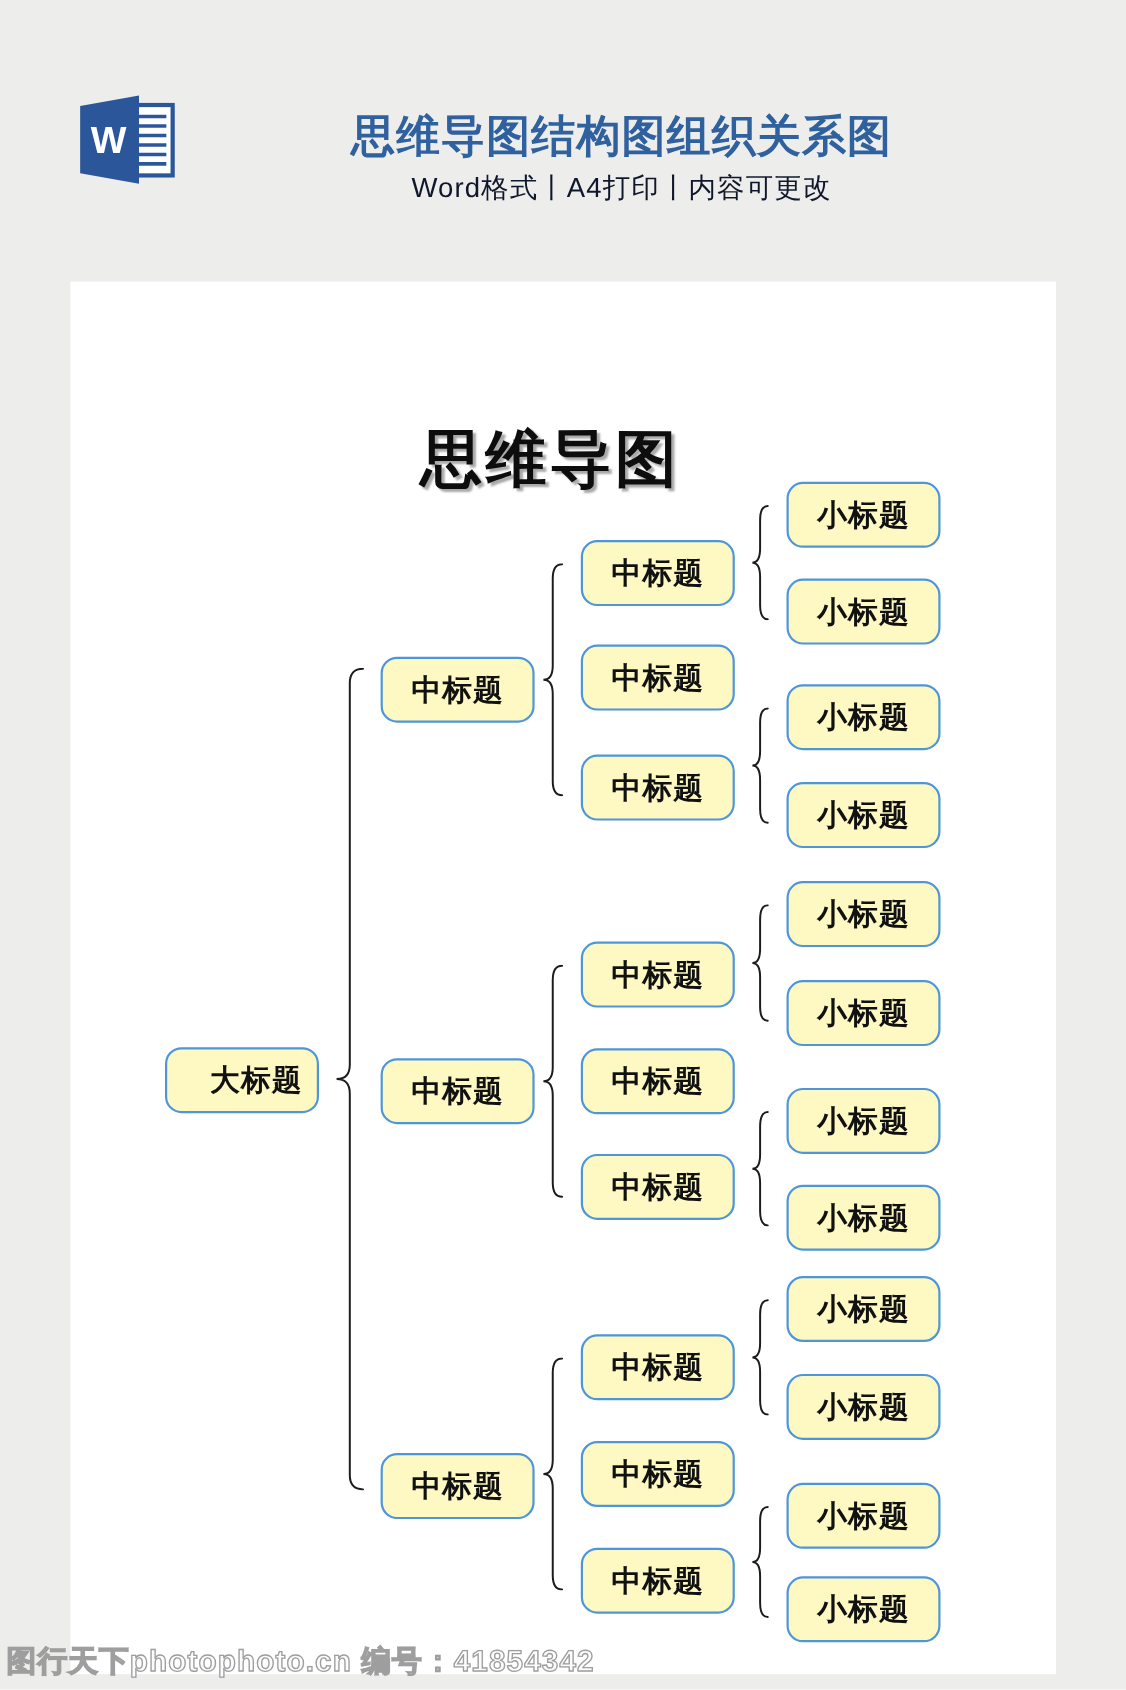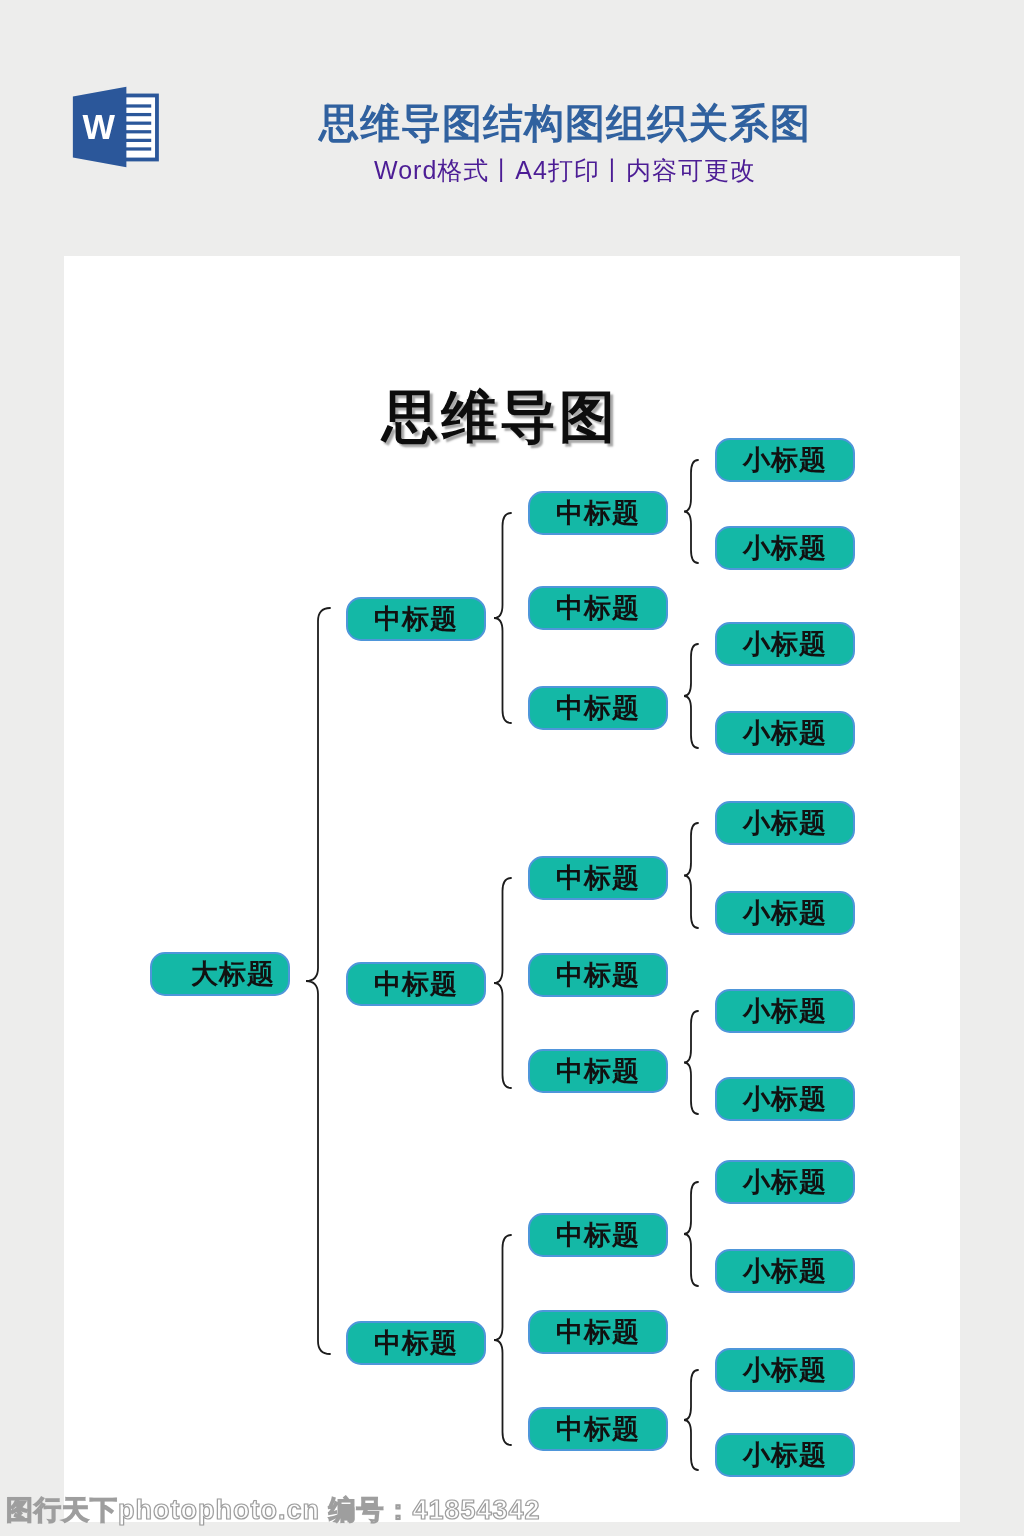--- a/index.html
+++ b/index.html
@@ -12,38 +12,38 @@
   }
   
   .word-icon{position:absolute;left:64px;top:84px;width:98px;height:86px;}
   .main-title{
     position:absolute;left:210px;top:96px;width:710px;
     text-align:center;font-size:40px;font-weight:bold;color:#30619f;
     letter-spacing:1px;white-space:nowrap;
   }
   .sub-title{
     position:absolute;left:210px;top:154px;width:710px;
-    text-align:center;font-size:25px;font-weight:500;color:#4c1d95;
+    text-align:center;font-size:25px;font-weight:500;color:#0f172a;
     letter-spacing:1px;white-space:nowrap;
   }
   
   .page{
     position:absolute;left:64px;top:256px;width:896px;height:1266px;
     background:#ffffff;
   }
   .doc-title{
     position:absolute;left:330px;top:380px;width:340px;
     text-align:center;font-size:56px;font-weight:900;color:#0d0d0d;
     letter-spacing:3px;white-space:nowrap;
     text-shadow:3px 3px 2px #a8a8a8;
   }
   
   .node{
-    position:absolute;width:140px;height:44px;box-sizing:border-box;
-    background:#14b8a6;border:2.5px solid #4e96da;border-radius:15px;
+    position:absolute;width:140px;height:60px;box-sizing:border-box;
+    background:#fef9c3;border:2.5px solid #4e96da;border-radius:15px;
     display:flex;align-items:center;justify-content:center;
     font-size:27px;font-weight:bold;color:#111;
     letter-spacing:1px;white-space:nowrap;
   }
   .brace{position:absolute;}
   .brace path{fill:none;stroke:#1c1c1c;stroke-width:1.8;stroke-linecap:round;}
   
   .watermark{
     position:absolute;left:6px;top:1492px;
     font-size:27px;font-weight:bold;letter-spacing:1px;

